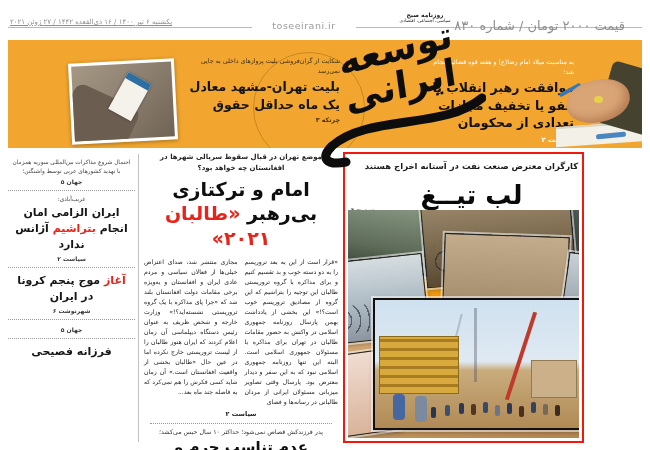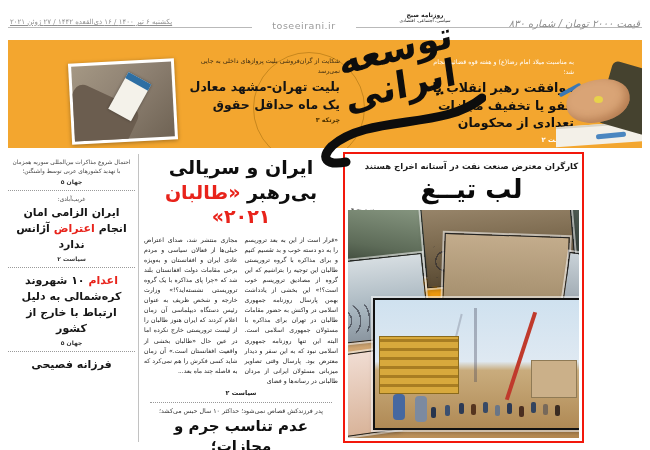--- a/index.html
+++ b/index.html
@@ -4,21 +4,21 @@
 <style>
   html,body{margin:0;padding:0;background:#e9e9e9;}
   *{box-sizing:border-box;font-family:"DejaVu Sans","Liberation Sans",sans-serif;}
   .page{position:relative;width:650px;height:450px;background:#fff;overflow:hidden;direction:rtl;}
 
   
   .hdr-rule{position:absolute;top:27px;left:8px;right:8px;height:1px;background:#b9b9b9;}
   .hdr-date{position:absolute;left:10px;top:18px;font-size:7px;color:#8f8f8f;direction:rtl;text-decoration:underline;}
   .hdr-site{position:absolute;left:252px;top:20px;width:104px;text-align:center;background:#fff;
             font-size:9.5px;color:#9a9a9a;letter-spacing:.5px;direction:ltr;}
-  .hdr-price{position:absolute;right:10px;top:18px;font-size:10px;color:#8f8f8f;font-style:italic;}
+  .hdr-price{position:absolute;right:25px;top:18px;font-size:13px;color:#8f8f8f;}
 
   
   .tagline{position:absolute;left:393px;top:11px;width:64px;text-align:center;color:#1c1c1c;z-index:6;}
   .tagline .t1{font-size:6px;font-weight:bold;}
   .tagline .t2{font-size:4.5px;}
   .logo-title{position:absolute;left:318px;top:30px;width:160px;text-align:center;z-index:6;
               font-size:37px;font-weight:900;color:#0d0d0d;line-height:1;
               transform:rotate(-14deg) skewX(-6deg);letter-spacing:-2px;}
   .logo-swash{position:absolute;left:316px;top:92px;z-index:6;}
 
@@ -71,21 +71,21 @@
   .ld-body div{flex:1;font-size:6.2px;line-height:1.62;color:#1c1c1c;}
   .ld-sec{font-size:6.5px;font-weight:bold;color:#222;margin-top:3px;}
   .c-sep{border-top:1px dotted #999;margin:5px 6px 4px;}
   .sc-kick{font-size:6.3px;color:#333;}
   .sc-head{font-size:15px;font-weight:800;color:#101010;line-height:1.38;margin-top:2px;}
 
   
   .feature{position:absolute;left:343px;top:152px;width:241px;height:291px;border:2.5px solid #F2180C;
            background:#fff;padding-left:16px;}
   .ft-kick{margin-top:7px;text-align:center;font-size:8.5px;font-weight:bold;color:#1b1b1b;}
-  .ft-title{text-align:center;font-size:26px;font-weight:900;color:#0a0a0a;margin-top:3px;}
+  .ft-title{text-align:center;font-size:26px;font-weight:900;color:#0a0a0a;margin-top:9px;}
   .ft-sec{position:absolute;left:6px;top:52px;font-size:6px;color:#333;}
   .collage{position:absolute;left:3px;right:3px;top:56px;bottom:3px;overflow:hidden;
            background:linear-gradient(160deg,#e8c79a 0%,#cda06a 55%,#b3874f 100%);}
   .ph{position:absolute;border:1.5px solid #222;box-shadow:0 0 0 2px rgba(255,255,255,.55),1px 2px 5px rgba(0,0,0,.35);}
   .p1{left:-18px;top:-12px;width:115px;height:72px;transform:rotate(9deg);
       background:linear-gradient(180deg,#8a9a84 0%,#5d6b58 70%,#3f4a3c 100%);}
   .p2{left:75px;top:-20px;width:150px;height:92px;transform:rotate(-5deg);
       background:linear-gradient(180deg,#a08d72 0%,#7c6a4f 55%,#594a33 100%);}
   .p3{left:205px;top:-10px;width:100px;height:72px;transform:rotate(6deg);
       background:linear-gradient(180deg,#55625a 0%,#2e3a34 100%);}
@@ -170,38 +170,42 @@
     </div>
   </div>
 
   <div class="sidebar">
     <div class="sb-item">
       <div class="sb-kick">احتمال شروع مذاکرات بین‌المللی سوریه همزمان با تهدید کشورهای عربی توسط واشنگتن؛</div>
       <div class="sb-sec">جهان ۵</div>
     </div>
     <div class="sb-item">
       <div class="sb-kick">غریب‌آبادی:</div>
-      <div class="sb-head"><span>ایران الزامی امان انجام </span><span class="red">اعتراض</span><span> آژانس ندارد</span></div>
+      <div class="sb-head"><span>ایران الزامی امان انجام </span><span class="red">بتراشیم</span><span> آژانس ندارد</span></div>
       <div class="sb-sec">سیاست ۲</div>
     </div>
     <div class="sb-item">
-      <div class="sb-head"><span class="red">اعدام</span><span> ۱۰ شهروند کره‌شمالی به دلیل ارتباط با خارج از کشور</span></div>
+      <div class="sb-head"><span class="red">آغاز</span><span> موج پنجم کرونا در ایران</span></div>
+      <div class="sb-sec">شهرنوشت ۶</div>
+    </div>
+    <div class="sb-item">
       <div class="sb-sec">جهان ۵</div>
     </div>
     <div class="sb-item">
       <div class="sb-head"><span>فرزانه فصیحی </span></div>
 
     </div>
 
   </div>
   <div class="vline"></div>
 
   <div class="center">
+    <div class="ld-kick">موضع تهران در قبال سقوط سریالی شهرها در افغانستان چه خواهد بود؟</div>
     <div class="ld-head">
-      <div>ایران و سریالی</div>
+      <div>امام و ترکتازی</div>
       <div><span>بی‌رهبر </span><span class="red">«طالبان ۲۰۲۱»</span></div>
     </div>
     <div class="ld-body">
       <div>«قرار است از این به بعد تروریسم را به دو دسته خوب و بد تقسیم کنیم و برای مذاکره با گروه تروریستی طالبان این توجیه را بتراشیم که این گروه از مصادیق تروریسم خوب است؟!» این بخشی از یادداشت بهمن پارسال روزنامه جمهوری اسلامی در واکنش به حضور مقامات طالبان در تهران برای مذاکره با مسئولان جمهوری اسلامی است. البته این تنها روزنامه جمهوری اسلامی نبود که به این سفر و دیدار معترض بود. پارسال وقتی تصاویر میزبانی مسئولان ایرانی از مردان طالبانی در رسانه‌ها و فضای</div>
       <div>مجازی منتشر شد، صدای اعتراض خیلی‌ها از فعالان سیاسی و مردم عادی ایران و افغانستان و به‌ویژه برخی مقامات دولت افغانستان بلند شد که «چرا پای مذاکره با یک گروه تروریستی نشسته‌اید؟!» وزارت خارجه و شخص ظریف به عنوان رئیس دستگاه دیپلماسی آن زمان اعلام کردند که ایران هنوز طالبان را از لیست تروریستی خارج نکرده اما در عین حال «طالبان بخشی از واقعیت افغانستان است.» آن زمان شاید کسی فکرش را هم نمی‌کرد که به فاصله چند ماه بعد...</div>
     </div>
     <div class="ld-sec">سیاست ۲</div>
     <div class="c-sep"></div>
     <div class="sc-kick">پدر فرزندکش قصاص نمی‌شود؛ حداکثر ۱۰ سال حبس می‌کشد؛</div>
     <div class="sc-head">

